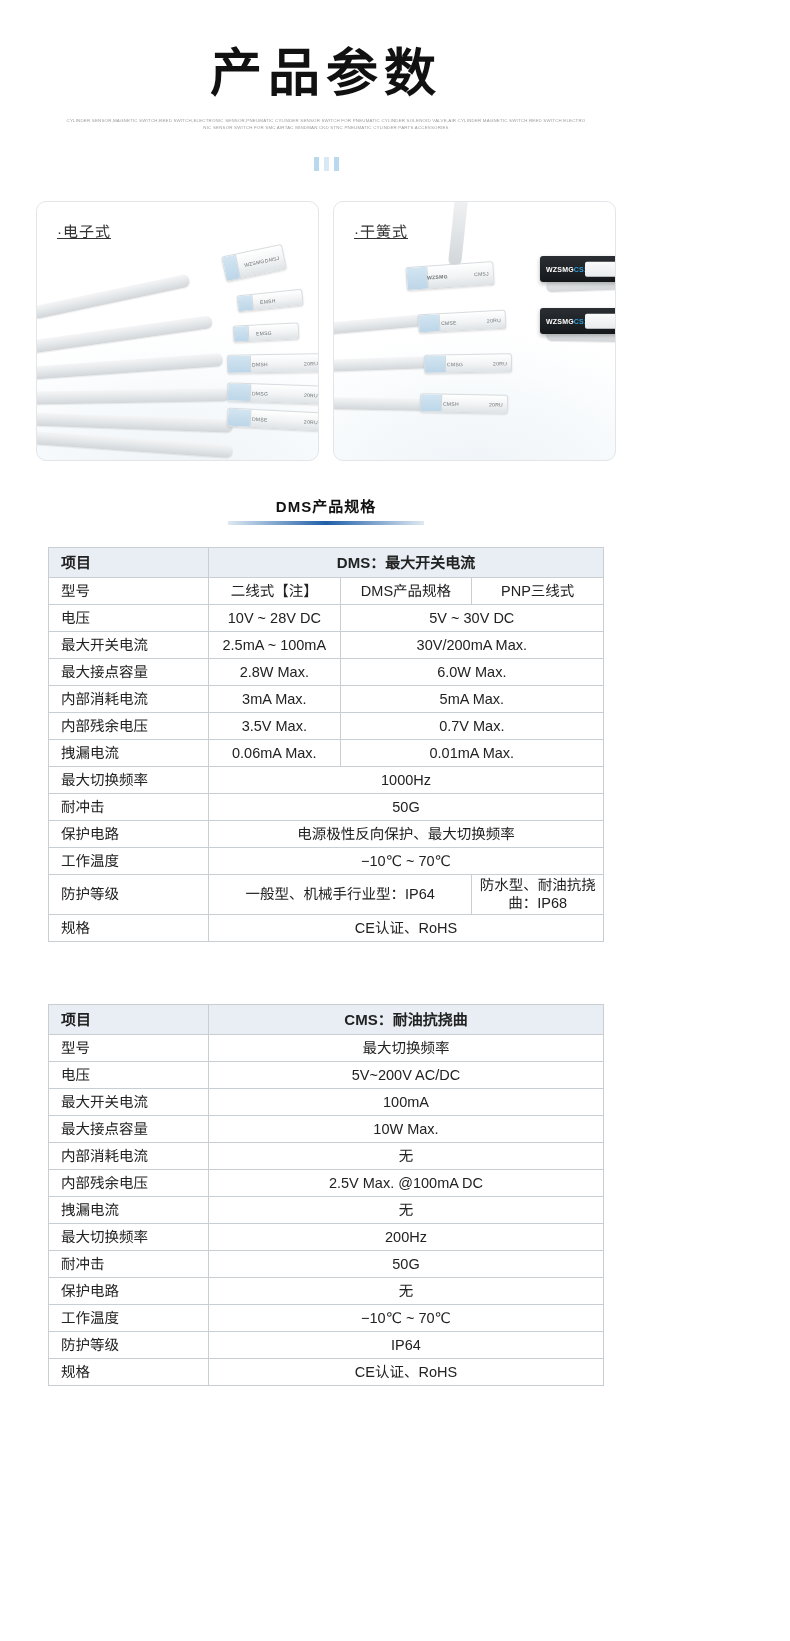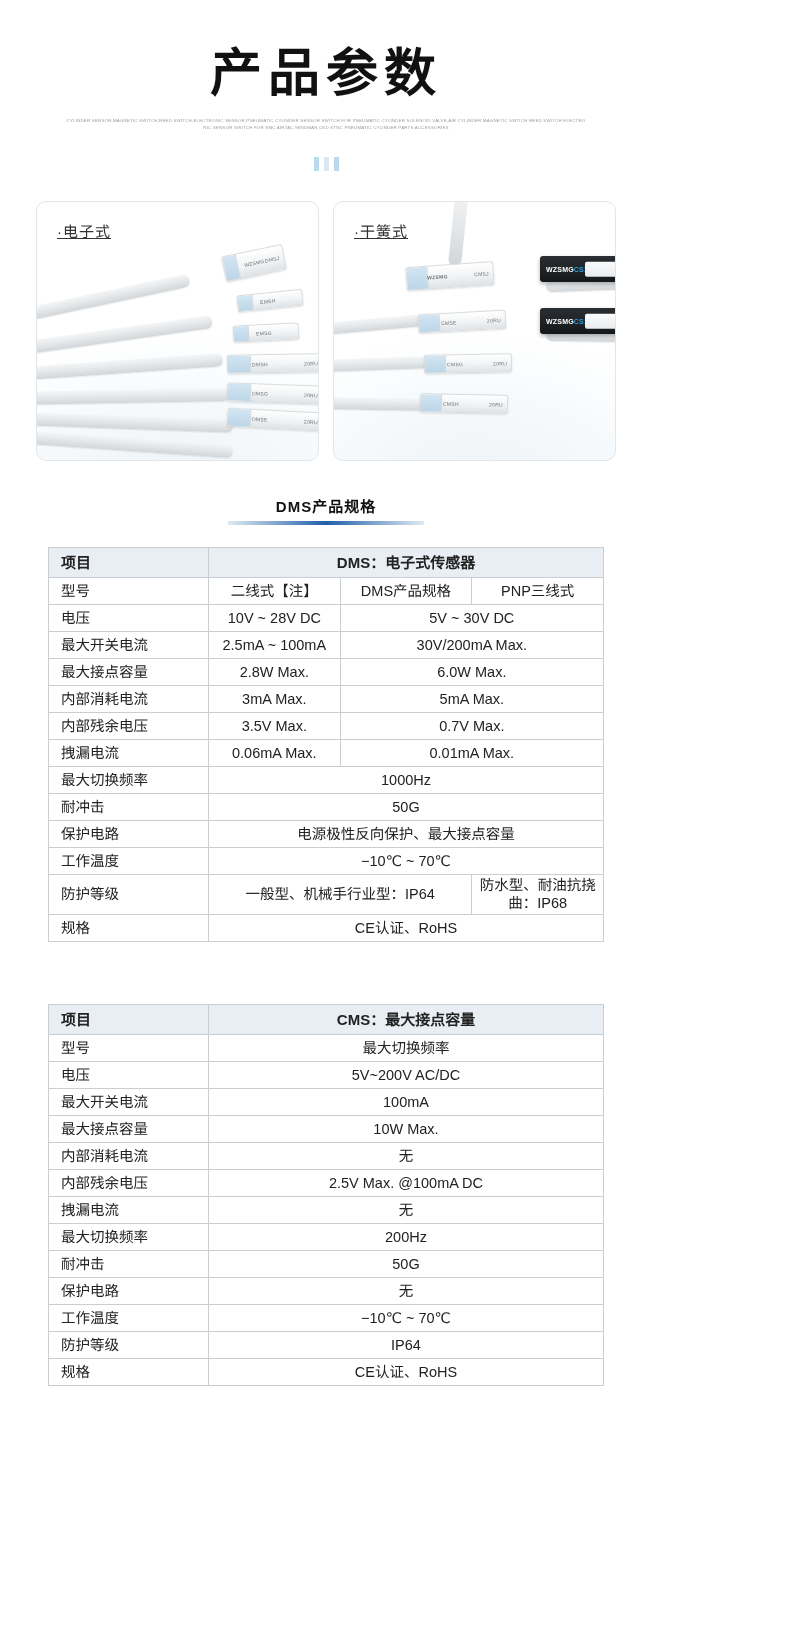--- a/index.html
+++ b/index.html
@@ -318,21 +318,21 @@
     <table class="spec">
       <colgroup>
         <col class="col-item">
           <col>
           <col>
           <col>
       </colgroup>
       <thead>
         <tr>
           <th class="head-item">项目</th>
-          <th colspan="3">DMS：电子式传感器</th>
+          <th colspan="3">DMS：最大开关电流</th>
         </tr>
       </thead>
       <tbody>
         <tr>
           <td class="item">型号</td>
           <td>二线式【注】</td>
           <td>DMS产品规格</td>
           <td>PNP三线式</td>
         </tr>
         <tr>
@@ -368,21 +368,21 @@
         <tr>
           <td class="item">最大切换频率</td>
           <td colspan="3">1000Hz</td>
         </tr>
         <tr>
           <td class="item">耐冲击</td>
           <td colspan="3">50G</td>
         </tr>
         <tr>
           <td class="item">保护电路</td>
-          <td colspan="3">电源极性反向保护、最大接点容量</td>
+          <td colspan="3">电源极性反向保护、最大切换频率</td>
         </tr>
         <tr>
           <td class="item">工作温度</td>
           <td colspan="3">−10℃ ~ 70℃</td>
         </tr>
         <tr>
           <td class="item">防护等级</td>
           <td colspan="2">一般型、机械手行业型：IP64</td>
           <td>防水型、耐油抗挠曲：IP68</td>
         </tr>
@@ -399,21 +399,21 @@
 
   <div class="tbl-wrap">
     <table class="spec">
       <colgroup>
           <col class="col-item">
           <col>
         </colgroup>
       <thead>
         <tr>
           <th class="head-item">项目</th>
-          <th>CMS：最大接点容量</th>
+          <th>CMS：耐油抗挠曲</th>
         </tr>
       </thead>
       <tbody>
         <tr>
           <td class="item">型号</td>
           <td>最大切换频率</td>
         </tr>
         <tr>
           <td class="item">电压</td>
           <td>5V~200V AC/DC</td>

